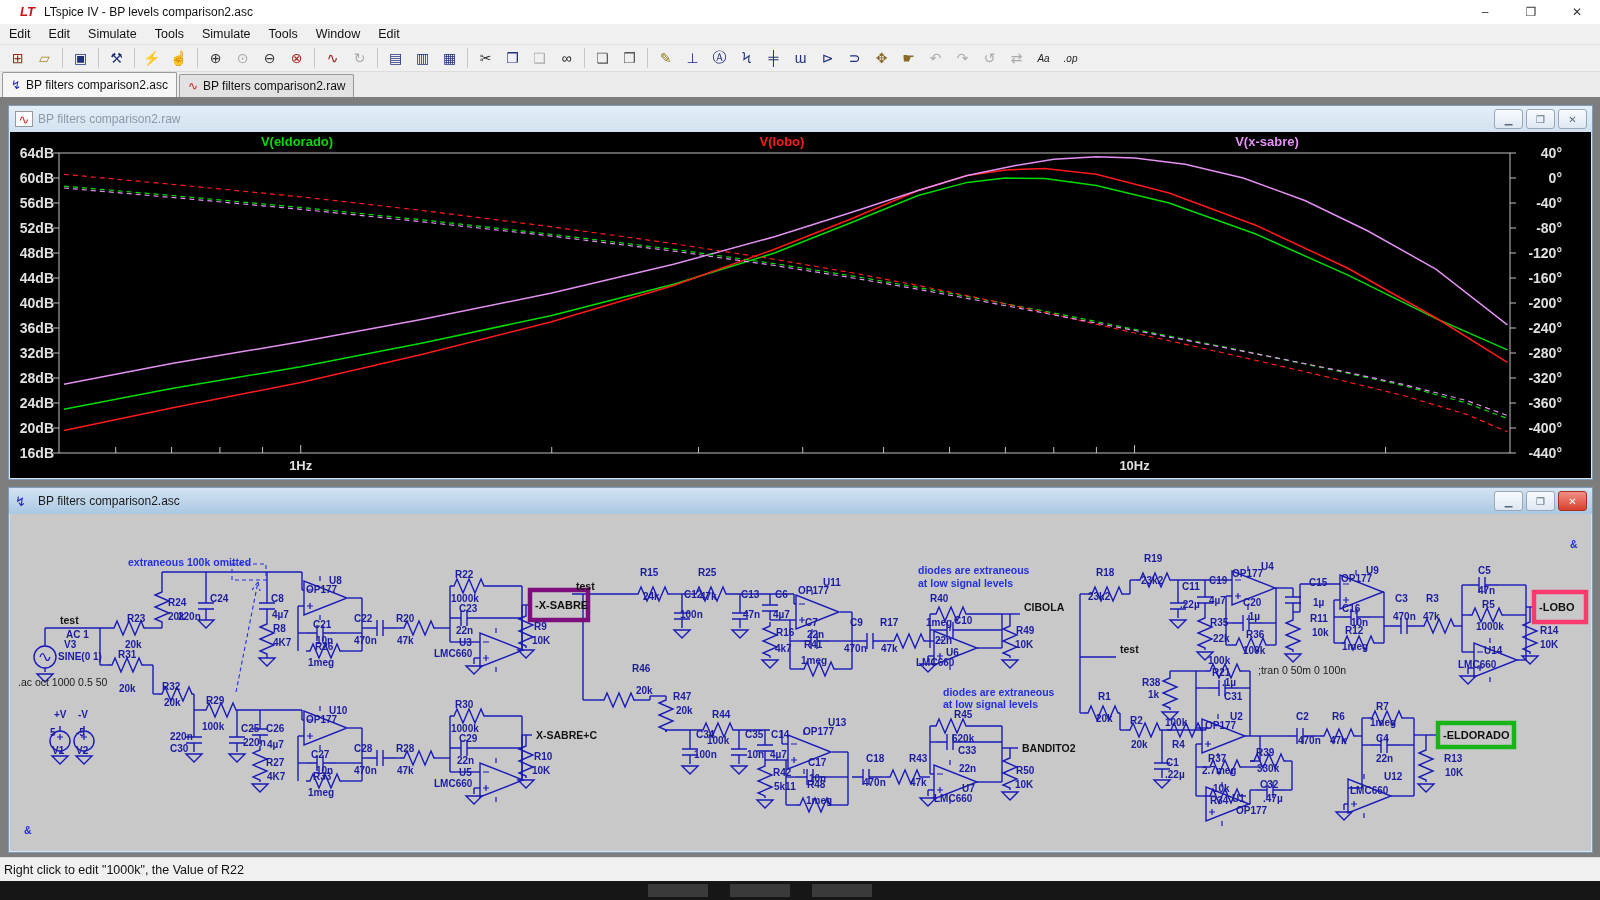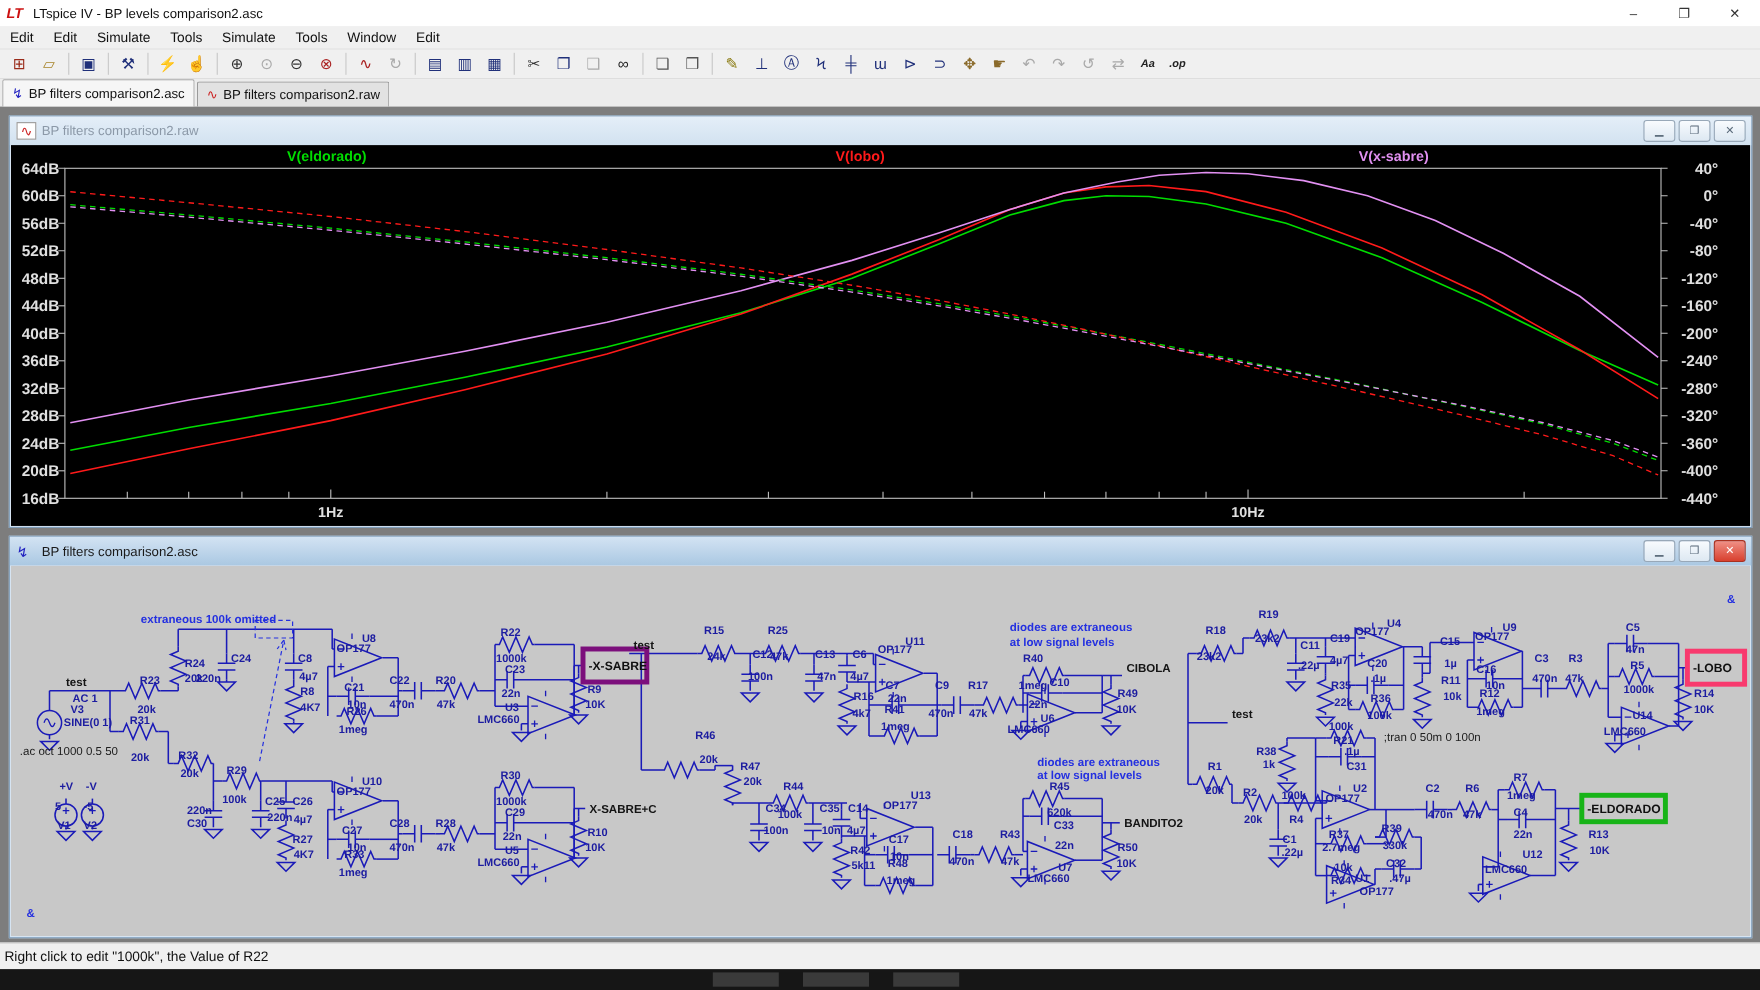--- a/index.html
+++ b/index.html
@@ -1,29 +1,29 @@
 <!DOCTYPE html>
 <html><head>
 <meta charset="utf-8">
 <style>
   html,body{margin:0;padding:0;background:#444;}
   .app{position:relative;width:1600px;height:900px;background:#fff;font-family:"Liberation Sans",sans-serif;overflow:hidden;}
   
   .titlebar{position:absolute;left:0;top:0;width:1600px;height:24px;background:#ffffff;display:flex;align-items:center;border-bottom:1px solid #e8e8e8;}
-  .appicon{width:18px;height:16px;margin-left:6px;color:#cc1111;font-weight:bold;font-style:italic;font-size:13px;line-height:16px;}
+  .appicon{width:18px;height:16px;margin-left:20px;color:#cc1111;font-weight:bold;font-style:italic;font-size:13px;line-height:16px;}
   .wtitle{margin-left:6px;font-size:12px;color:#111;}
   .winbtns{position:absolute;right:0;top:0;height:24px;display:flex;}
   .winbtn{width:46px;height:24px;display:flex;align-items:center;justify-content:center;font-size:12px;color:#333;}
   
   .menubar{position:absolute;left:0;top:24px;width:1600px;height:20px;background:#f0f0f0;display:flex;align-items:center;font-size:12.5px;color:#111;}
   .menuitem{padding:2px 9px;}
   
   .toolbar{position:absolute;left:0;top:44px;width:1600px;height:28px;background:#f0f0f0;border-top:1px solid #e0e0e0;border-bottom:1px solid #dcdcdc;display:flex;align-items:center;padding-left:4px;box-sizing:border-box;}
   .tbtn{width:23px;height:22px;margin:0 1px;display:flex;align-items:center;justify-content:center;font-size:14px;border:1px solid transparent;border-radius:2px;}
-  .tbtn.small{font-size:10px;font-weight:bold;font-style:italic;}
+  .tbtn.small{font-size:10px;font-weight:normal;font-style:italic;}
   .tsep{width:1px;height:20px;background:#c8c8c8;margin:0 4px;}
   
   .tabbar{position:absolute;left:0;top:72px;width:1600px;height:25px;background:#ececec;border-bottom:1px solid #b8b8b8;display:flex;align-items:flex-end;}
   .tab{height:22px;display:flex;align-items:center;padding:0 8px;font-size:12px;color:#111;border:1px solid #9a9a9a;border-bottom:none;background:#e2e2e2;margin-left:2px;border-radius:2px 2px 0 0;}
   .tab.active{background:#f6f6f6;height:24px;}
   .tabicon{font-size:12px;margin-right:5px;}
   
   .mdi{position:absolute;left:0;top:97px;width:1600px;height:760px;background:#7d7d7d;}
   .childwin{position:absolute;border:1px solid #7f9db9;background:#d6e4f2;box-sizing:border-box;}
   .ctitle{height:26px;display:flex;align-items:center;font-size:12px;padding-left:6px;position:relative;}

